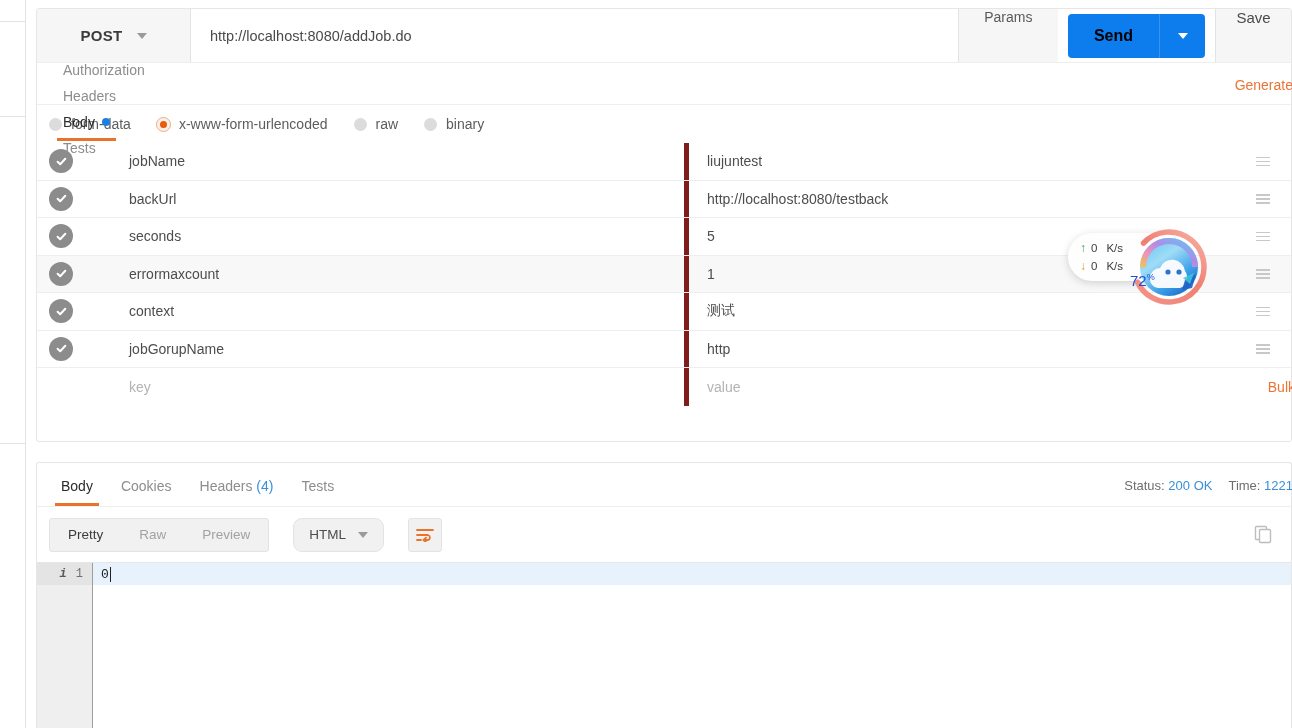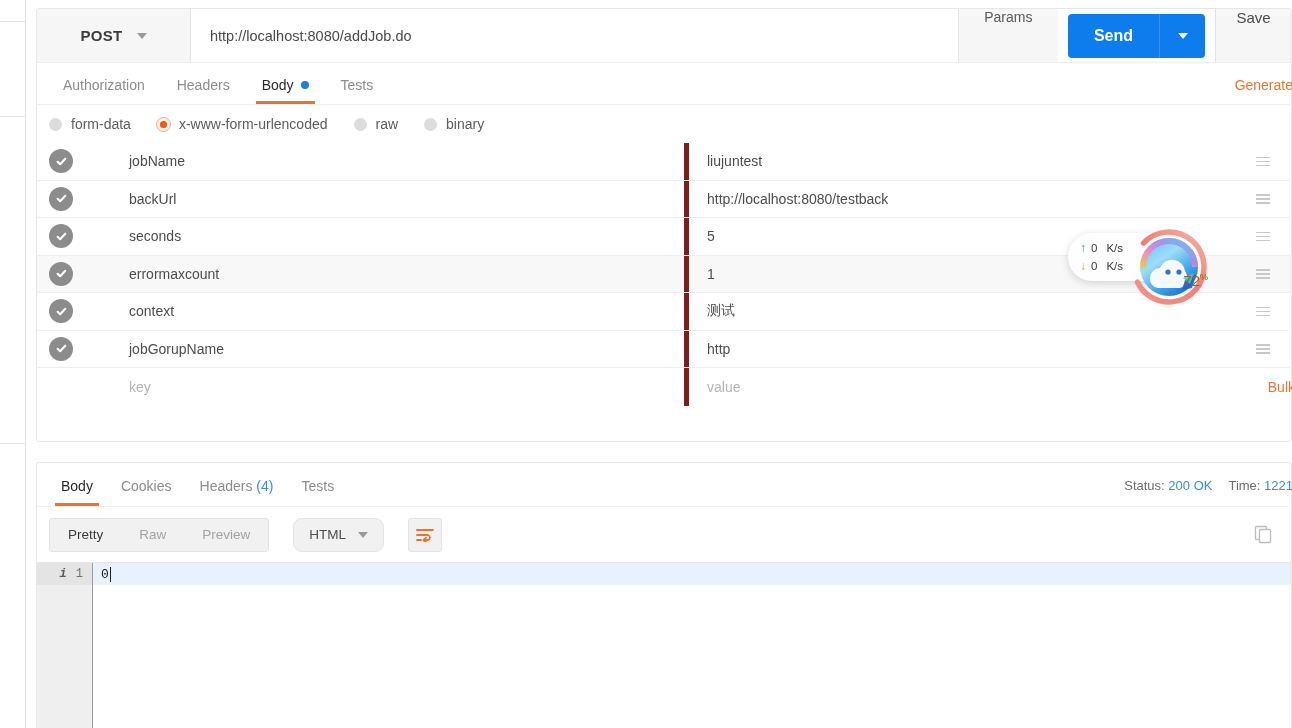--- a/index.html
+++ b/index.html
@@ -92,21 +92,21 @@
   }
   .send-btn {
     display: flex; align-items: stretch;
     height: 44px;
     border-radius: 4px;
     overflow: hidden;
     cursor: pointer;
   }
   .send-main {
     background: #0d7ded;
-    color: #ffffff;
+    color: #000000;
     font-size: 16px; font-weight: bold;
     display: flex; align-items: center; justify-content: center;
     padding: 0 26px;
   }
   .send-caret {
     background: #0d7ded;
     border-left: 1px solid #3a94ef;
     width: 46px;
     display: flex; align-items: center; justify-content: center;
   }
@@ -118,22 +118,23 @@
     border-left: 1px solid #e3e3e3;
     font-size: 15px; color: #4a4a4a;
     cursor: pointer; user-select: none;
   }
 
   
   .tabs-row {
     position: relative;
     height: 42px;
     border-bottom: 1px solid #eeeeee;
-    display: flex; align-items: flex-end;
+    display: flex; align-items: flex-start;
     padding-left: 10px;
+    flex-direction: column;
   }
   .tab {
     position: relative;
     padding: 0 16px 12px 16px;
     font-size: 14px;
     color: #8d8d8d;
     cursor: pointer; user-select: none;
     display: flex; align-items: center; gap: 7px;
     line-height: 1;
   }
@@ -387,22 +388,22 @@
   .arrow-up { color: #35a055; font-size: 12px; line-height: 1; }
   .arrow-dn { color: #e09b2c; font-size: 12px; line-height: 1; }
   .net-unit { color: #3c3c3c; margin-left: 4px; }
   .net-ball {
     position: absolute; left: 62px; top: 0;
     width: 78px; height: 78px;
   }
   .net-pct {
     position: absolute;
     left: 0; right: 0; top: 44px;
-    text-align: right;
-    font-size: 15px; color: #a16207;
+    text-align: left;
+    font-size: 15px; color: #1d4ed8;
     font-family: "Liberation Sans", sans-serif;
     pointer-events: none;
   }
   .net-pct sup { font-size: 9px; }
 </style>
 </head>
 <body>
 
 <div id="app">
 

